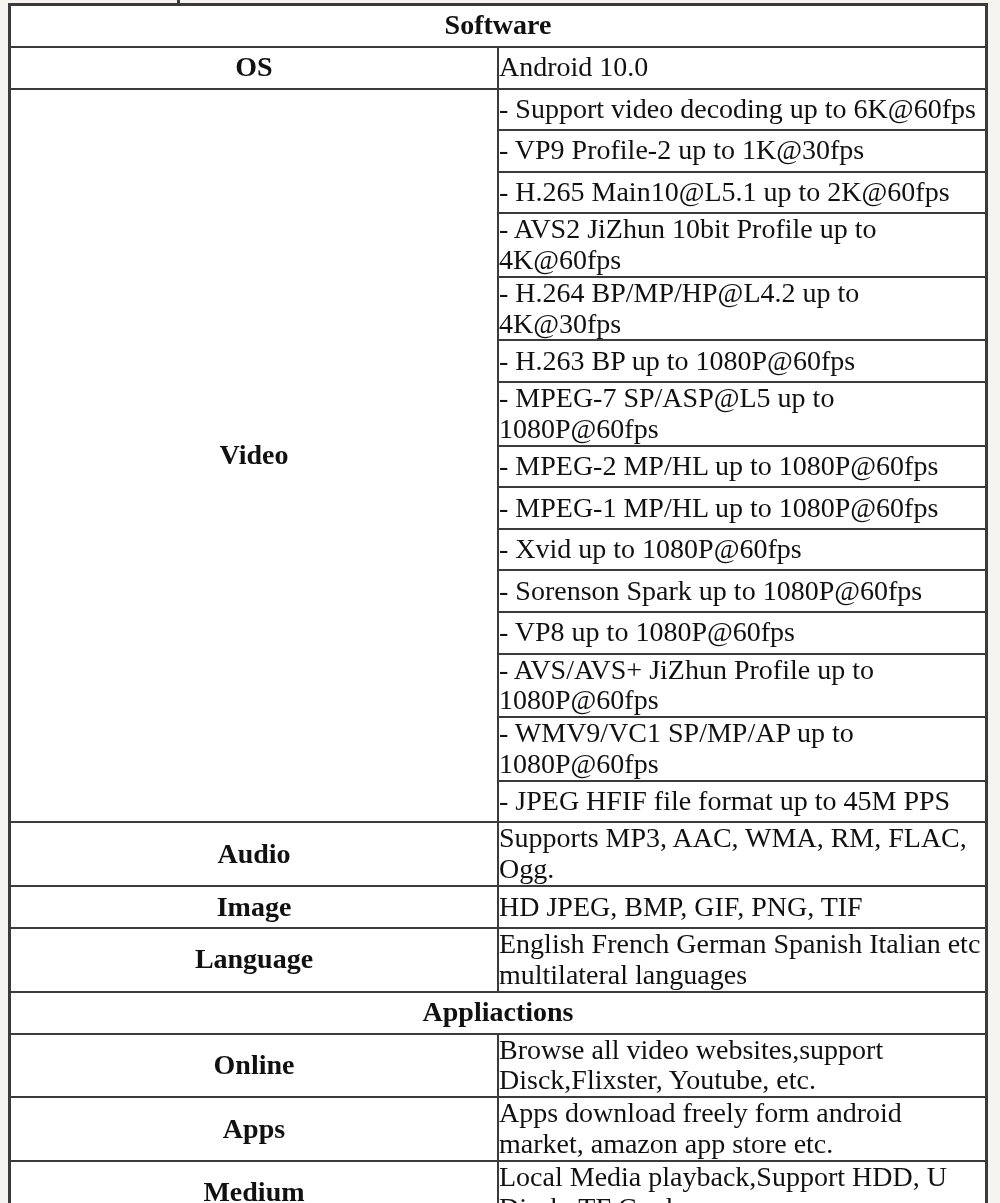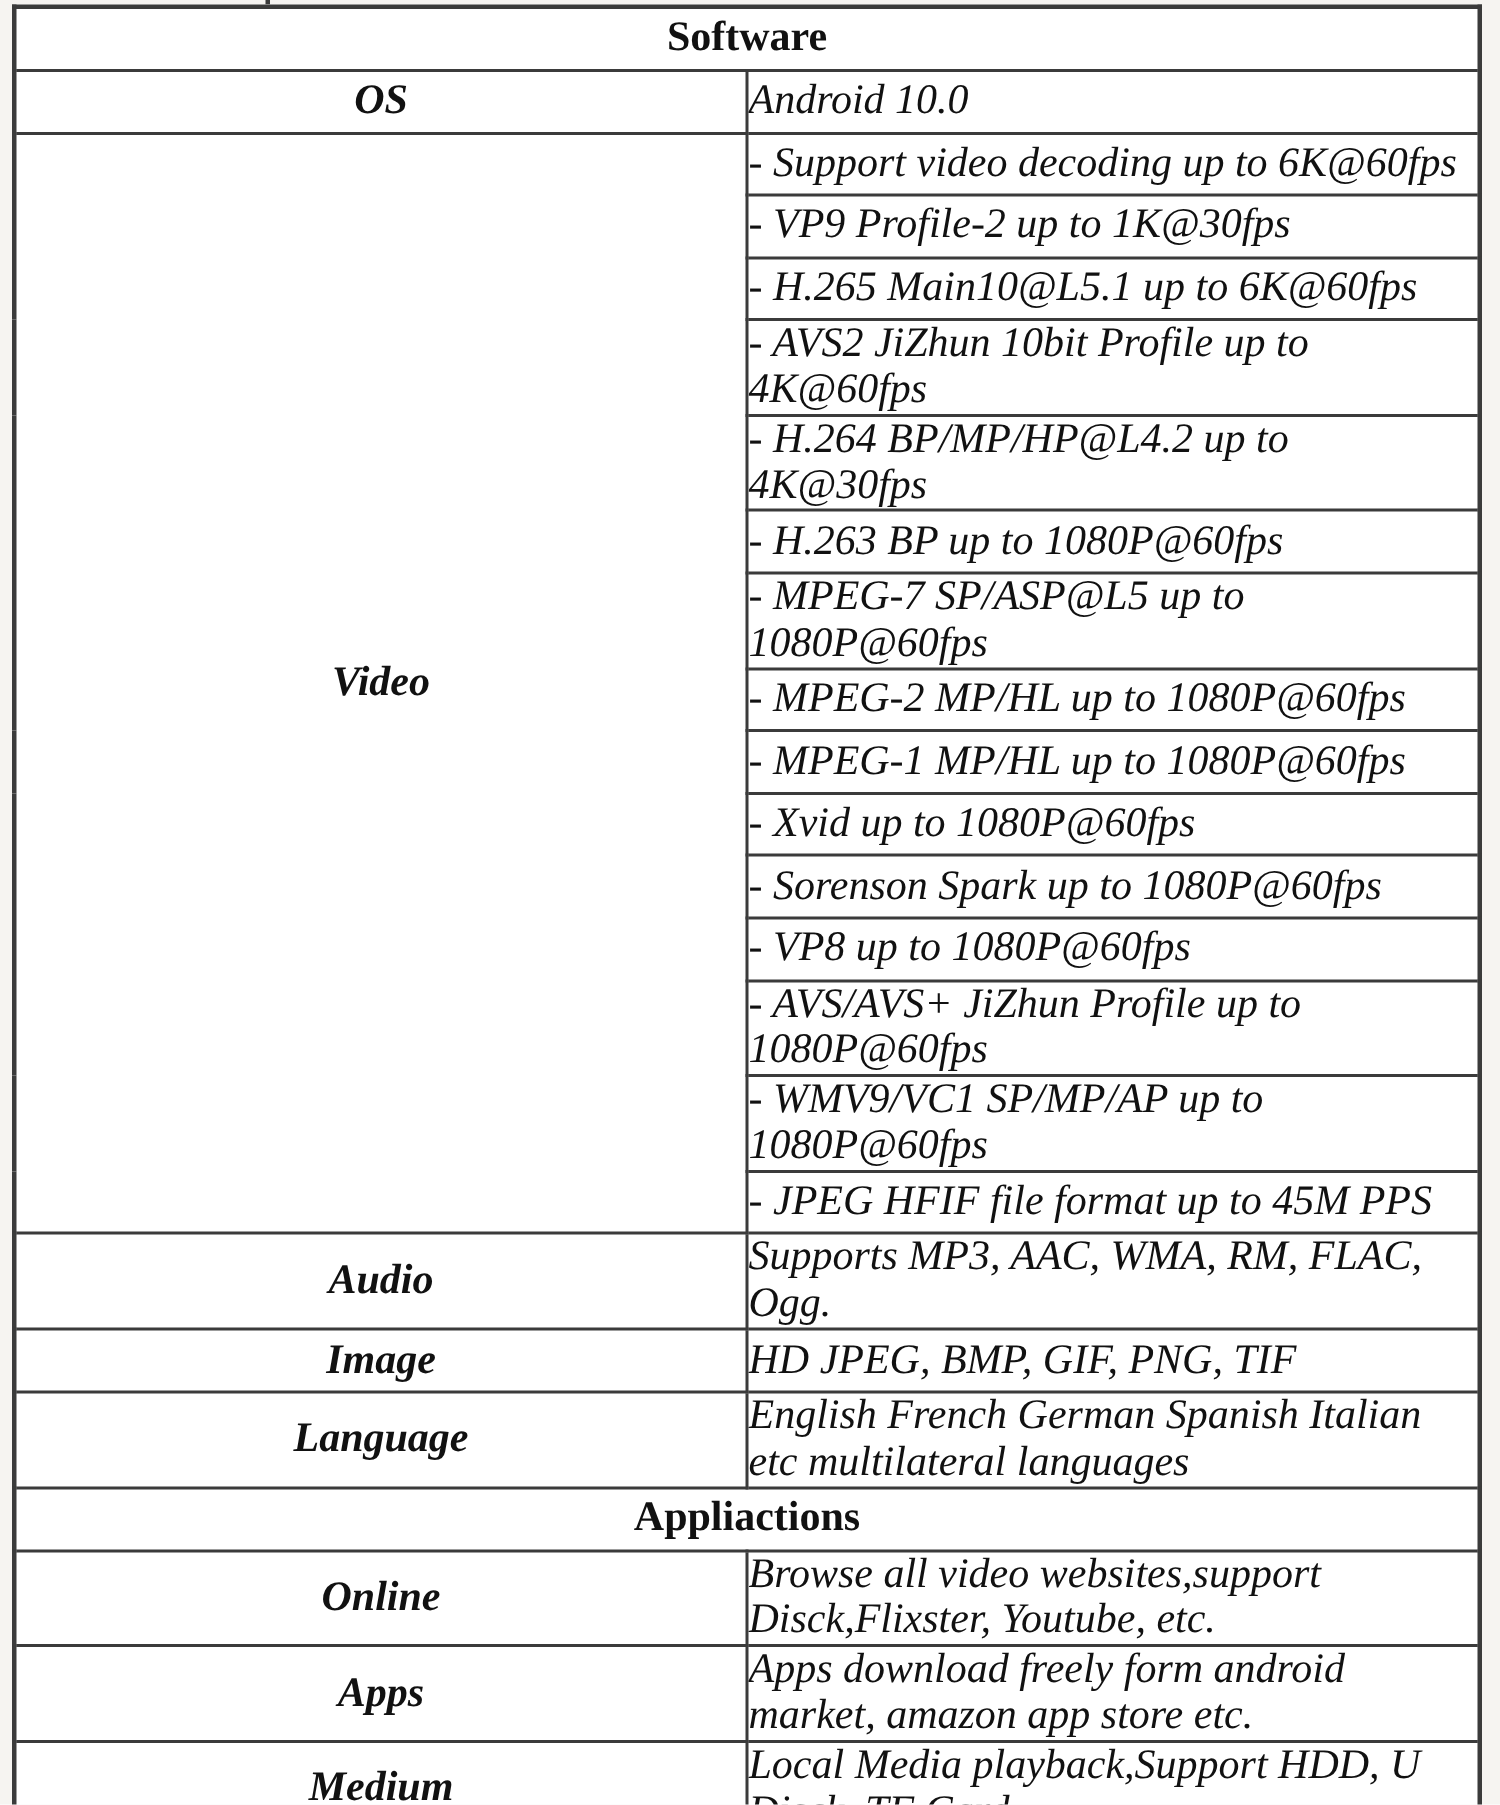--- a/index.html
+++ b/index.html
@@ -43,27 +43,25 @@
     text-align: center;
     vertical-align: middle;
     height: 41px;
     font-size: 29px;
   }
   td.label {
     width: 167px;
     font-weight: bold;
     text-align: center;
     vertical-align: middle;
-    font-style: italic;
   }
   td.value {
     text-align: left;
     vertical-align: middle;
     padding: 0 4px 0 3px;
-    font-style: italic;
   }
   tr.r { height: 42px; }
   tr.r-video { height: 41.6px; }
   .divider-remnant {
     position: absolute;
     left: 177px;
     top: 0;
     width: 3px;
     height: 3px;
     background: var(--line);
@@ -87,21 +85,21 @@
       </tr>
 
       <tr class="r-video">
         <td class="label" rowspan="15">Video</td>
         <td class="value">- Support video decoding up to 6K@60fps</td>
       </tr>
       <tr class="r-video">
         <td class="value">- VP9 Profile-2 up to 1K@30fps</td>
       </tr>
       <tr class="r-video">
-        <td class="value">- H.265 Main10@L5.1 up to 6K@60fps</td>
+        <td class="value">- H.265 Main10@L5.1 up to 2K@60fps</td>
       </tr>
       <tr class="r-video">
         <td class="value">- AVS2 JiZhun 10bit Profile up to 4K@60fps</td>
       </tr>
       <tr class="r-video">
         <td class="value">- H.264 BP/MP/HP@L4.2 up to 4K@30fps</td>
       </tr>
       <tr class="r-video">
         <td class="value">- H.263 BP up to 1080P@60fps</td>
       </tr>

